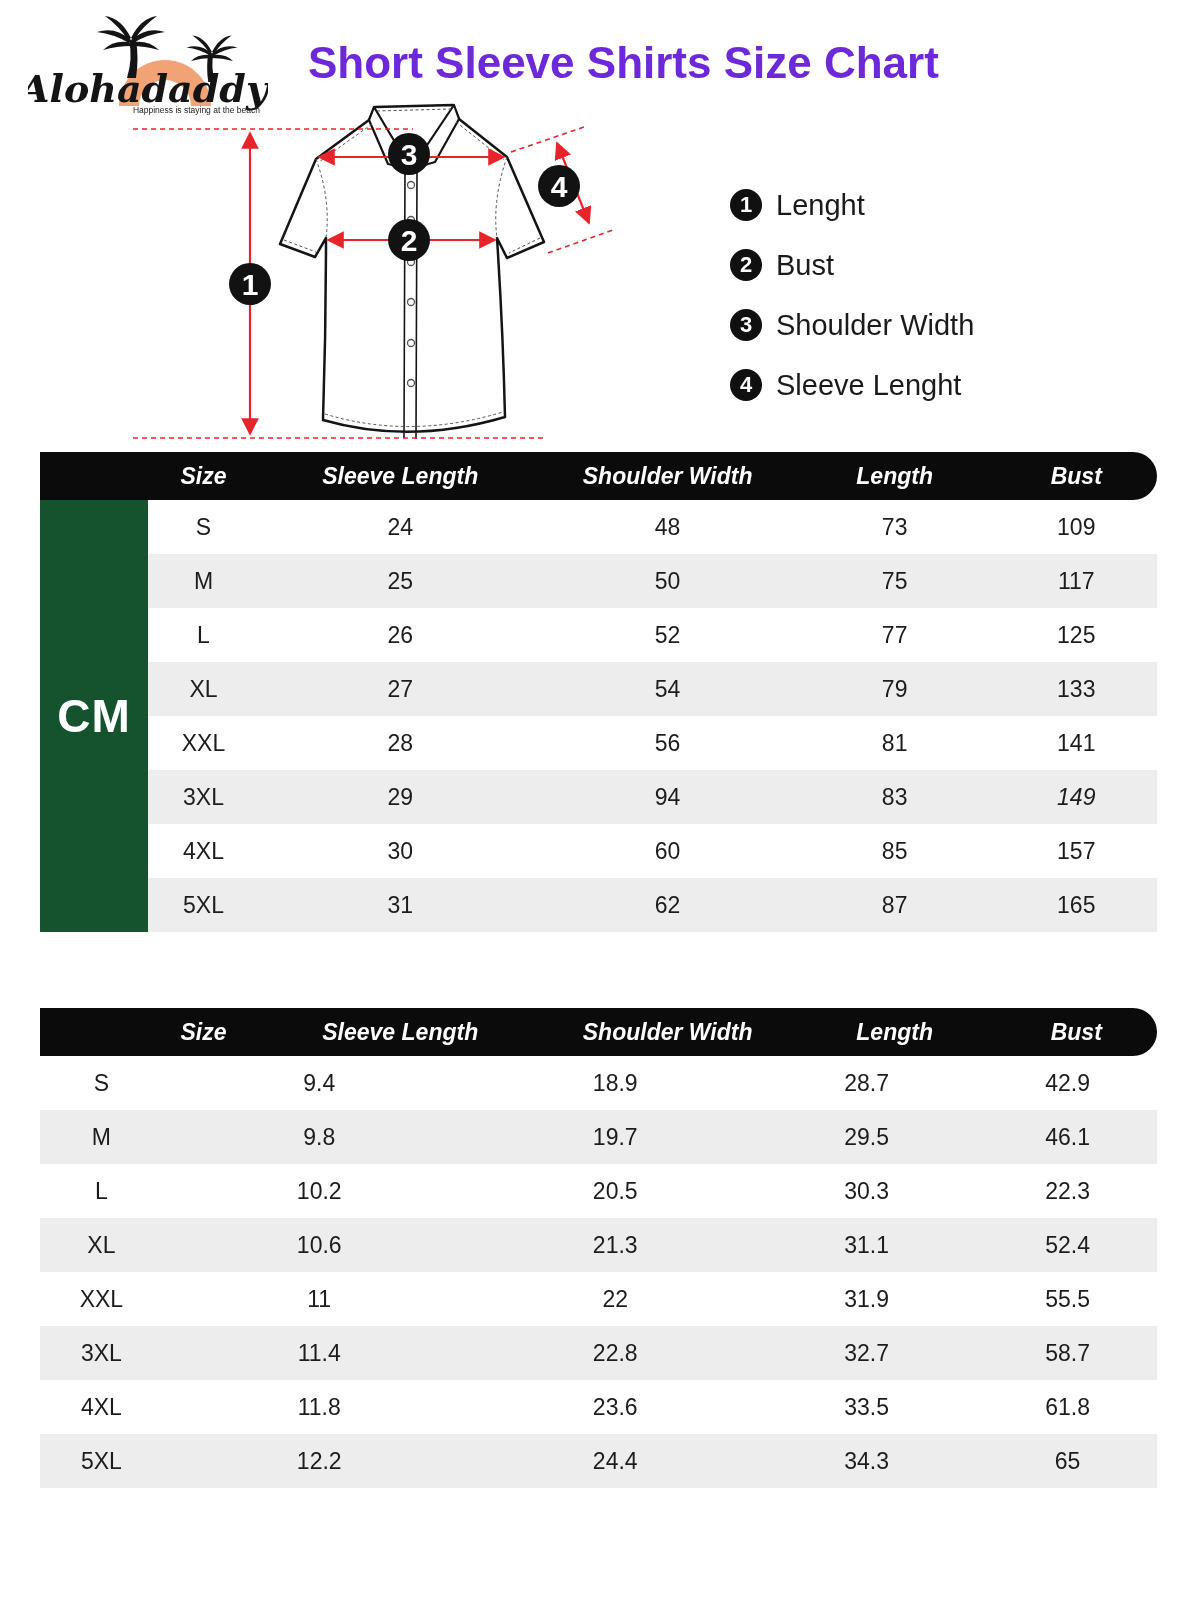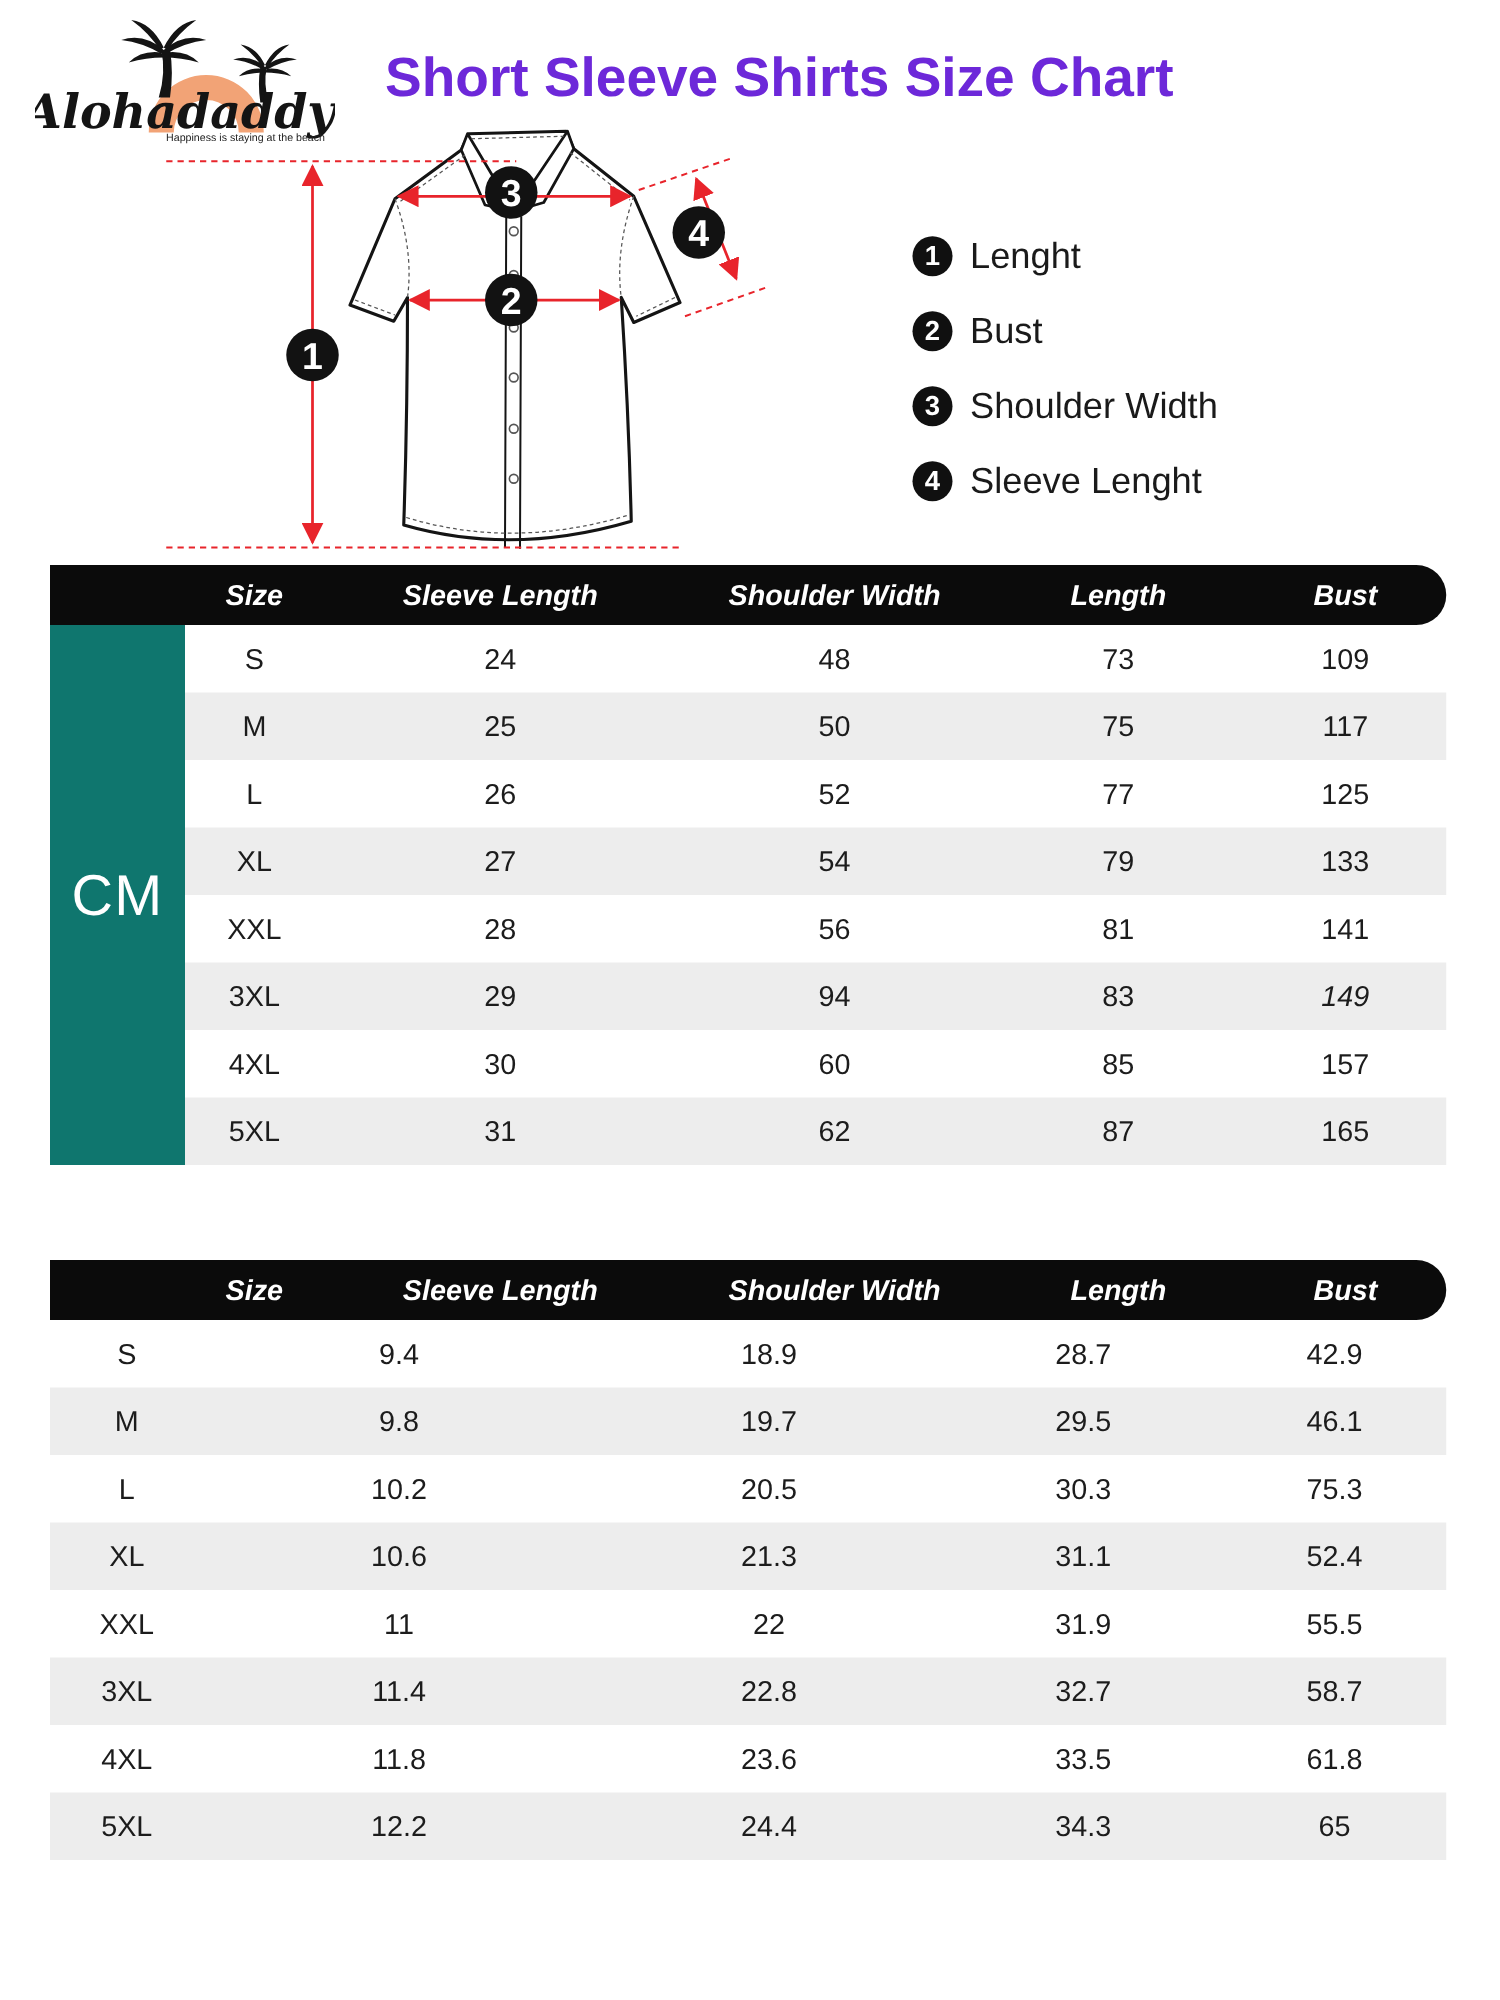--- a/index.html
+++ b/index.html
@@ -18,21 +18,21 @@
   .lbadge { width:32px; height:32px; border-radius:50%; background:#101010; color:#fff; font-weight:bold; font-size:22px; display:flex; align-items:center; justify-content:center; margin-right:14px; flex:0 0 32px; }
   .llabel { font-size:29px; color:#1a1a1a; }
 
   
   .size-table { position:absolute; left:40px; width:1117px; }
   .size-table.cm { top:452px; }
   .size-table.inch { top:1008px; }
   .thead { background:#0b0b0b; height:48px; border-radius:0 27px 27px 0; padding-left:108px; display:flex; align-items:center; }
   .hcell { color:#fff; font-weight:bold; font-size:23px; text-align:center;font-style:italic; }
   .tbody-wrap { display:flex; }
-  .side-label { width:108px; background:#0f766e; color:#fff; font-weight:normal; display:flex; align-items:center; justify-content:center; letter-spacing:1px; }
+  .side-label { width:108px; background:#14532d; color:#fff; font-weight:bold; display:flex; align-items:center; justify-content:center; letter-spacing:1px; }
   .size-table.cm  .side-label { font-size:46px; }
   .size-table.inch .side-label { font-size:35px; letter-spacing:0; }
   .rows { flex:1; }
   .trow { display:flex; align-items:center; height:54px; background:#fff; }
   .trow:nth-child(even) { background:#ededed; }
   .tcell { font-size:23px; color:#1c1c1c; text-align:center; }
 
   
   .notes { position:absolute; left:0; top:1528px; width:100%; text-align:center; font-size:22.5px; color:#141414; }
 </style>
@@ -236,21 +236,21 @@
             <div class="tcell" style="width: 28%;">9.8</div>
             <div class="tcell" style="width: 25%;">19.7</div>
             <div class="tcell" style="width: 20%;">29.5</div>
             <div class="tcell" style="width: 16%;">46.1</div>
           </div>
           <div class="trow">
             <div class="tcell" style="width: 11%;">L</div>
             <div class="tcell" style="width: 28%;">10.2</div>
             <div class="tcell" style="width: 25%;">20.5</div>
             <div class="tcell" style="width: 20%;">30.3</div>
-            <div class="tcell" style="width: 16%;">75.3</div>
+            <div class="tcell" style="width: 16%;">22.3</div>
           </div>
           <div class="trow">
             <div class="tcell" style="width: 11%;">XL</div>
             <div class="tcell" style="width: 28%;">10.6</div>
             <div class="tcell" style="width: 25%;">21.3</div>
             <div class="tcell" style="width: 20%;">31.1</div>
             <div class="tcell" style="width: 16%;">52.4</div>
           </div>
           <div class="trow">
             <div class="tcell" style="width: 11%;">XXL</div>

